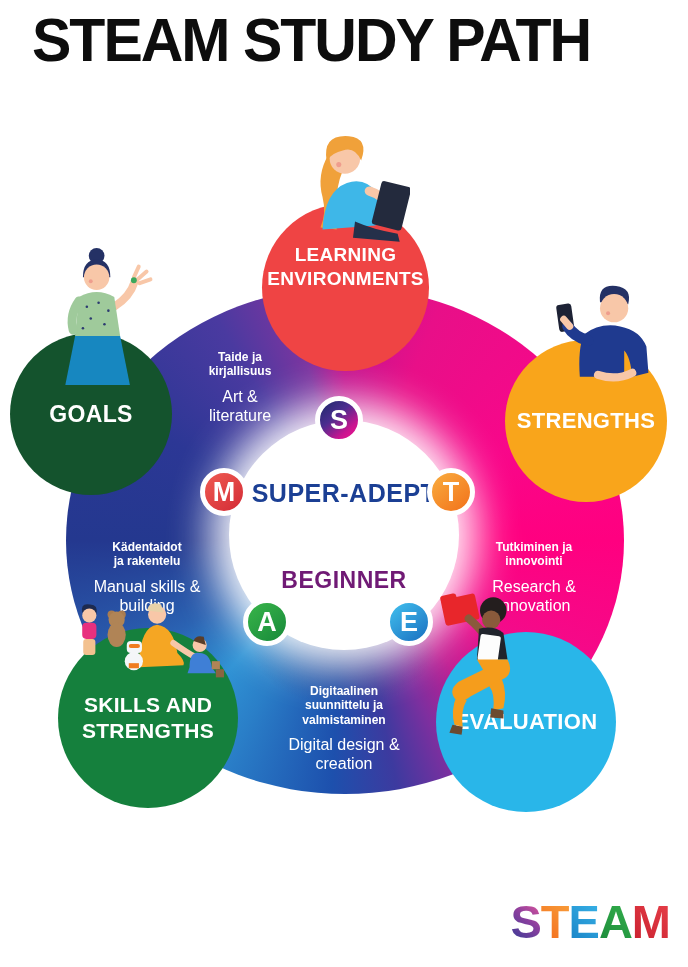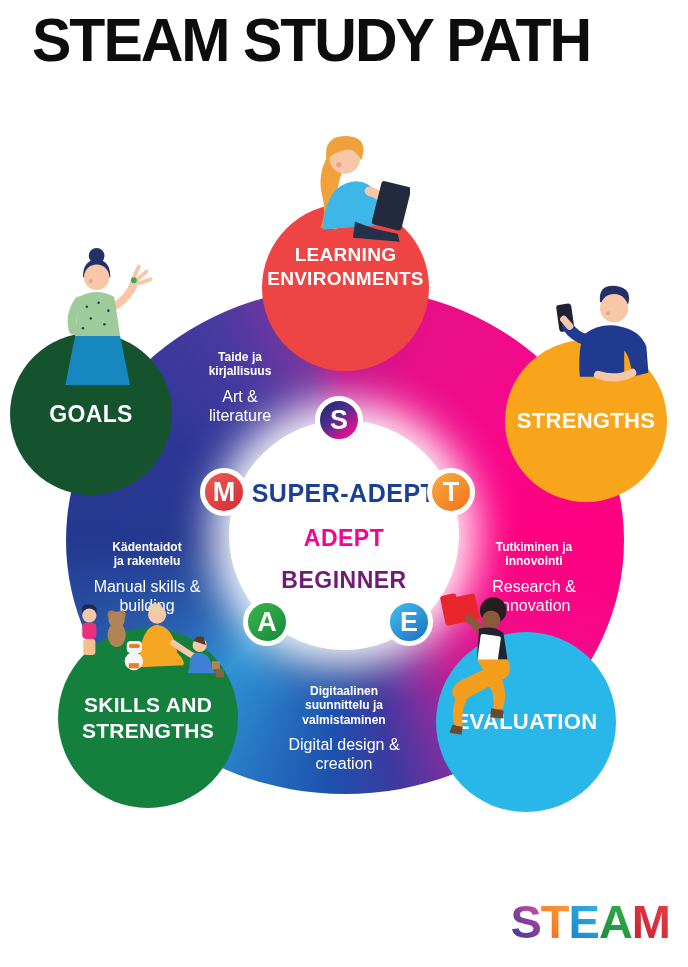--- a/index.html
+++ b/index.html
@@ -98,21 +98,20 @@
 
 <div class="board">
 
   <h1 class="title">STEAM STUDY PATH</h1>
 
   <div class="ring"></div>
   <div class="ring-shade"></div>
   <div class="hole"></div>
 
   <div class="level level-super">SUPER-ADEPT</div>
-  <div class="level level-adept">ADEPT</div>
   <div class="level level-beginner">BEGINNER</div>
 
   <div class="badge badge-s">
       <span>S</span>
     </div>
   <div class="badge badge-m">
       <span>M</span>
     </div>
   <div class="badge badge-t">
       <span>T</span>

